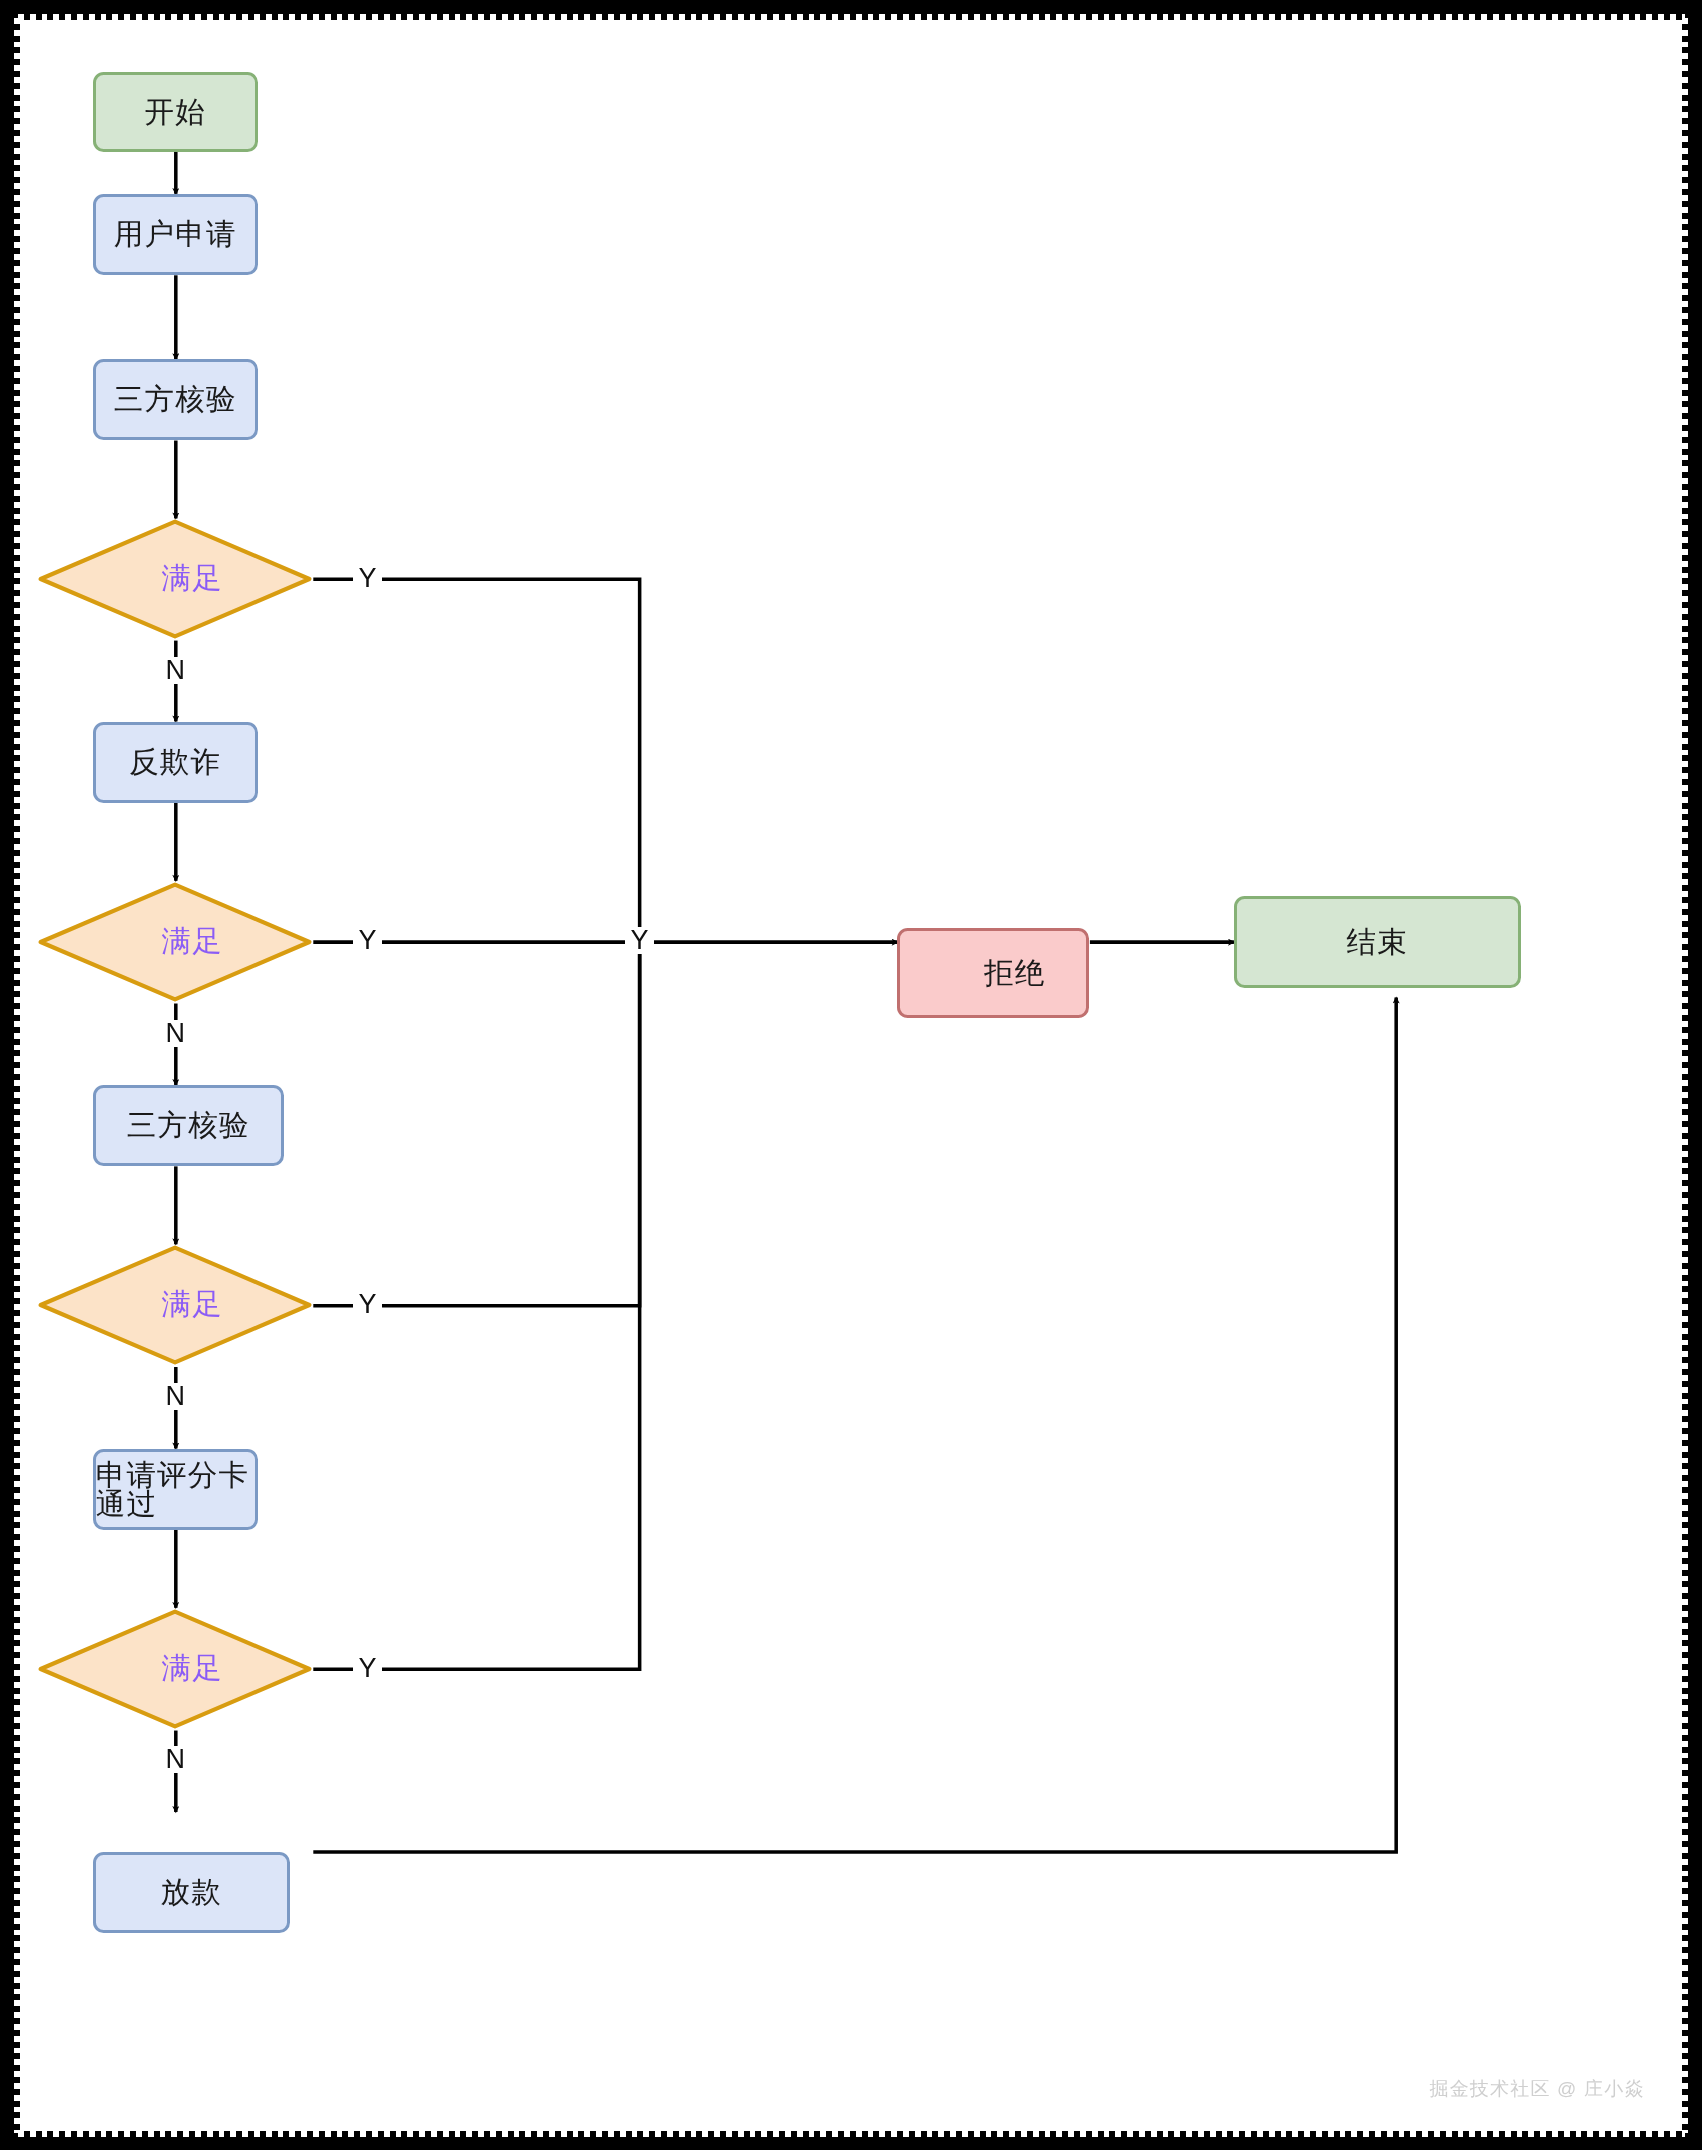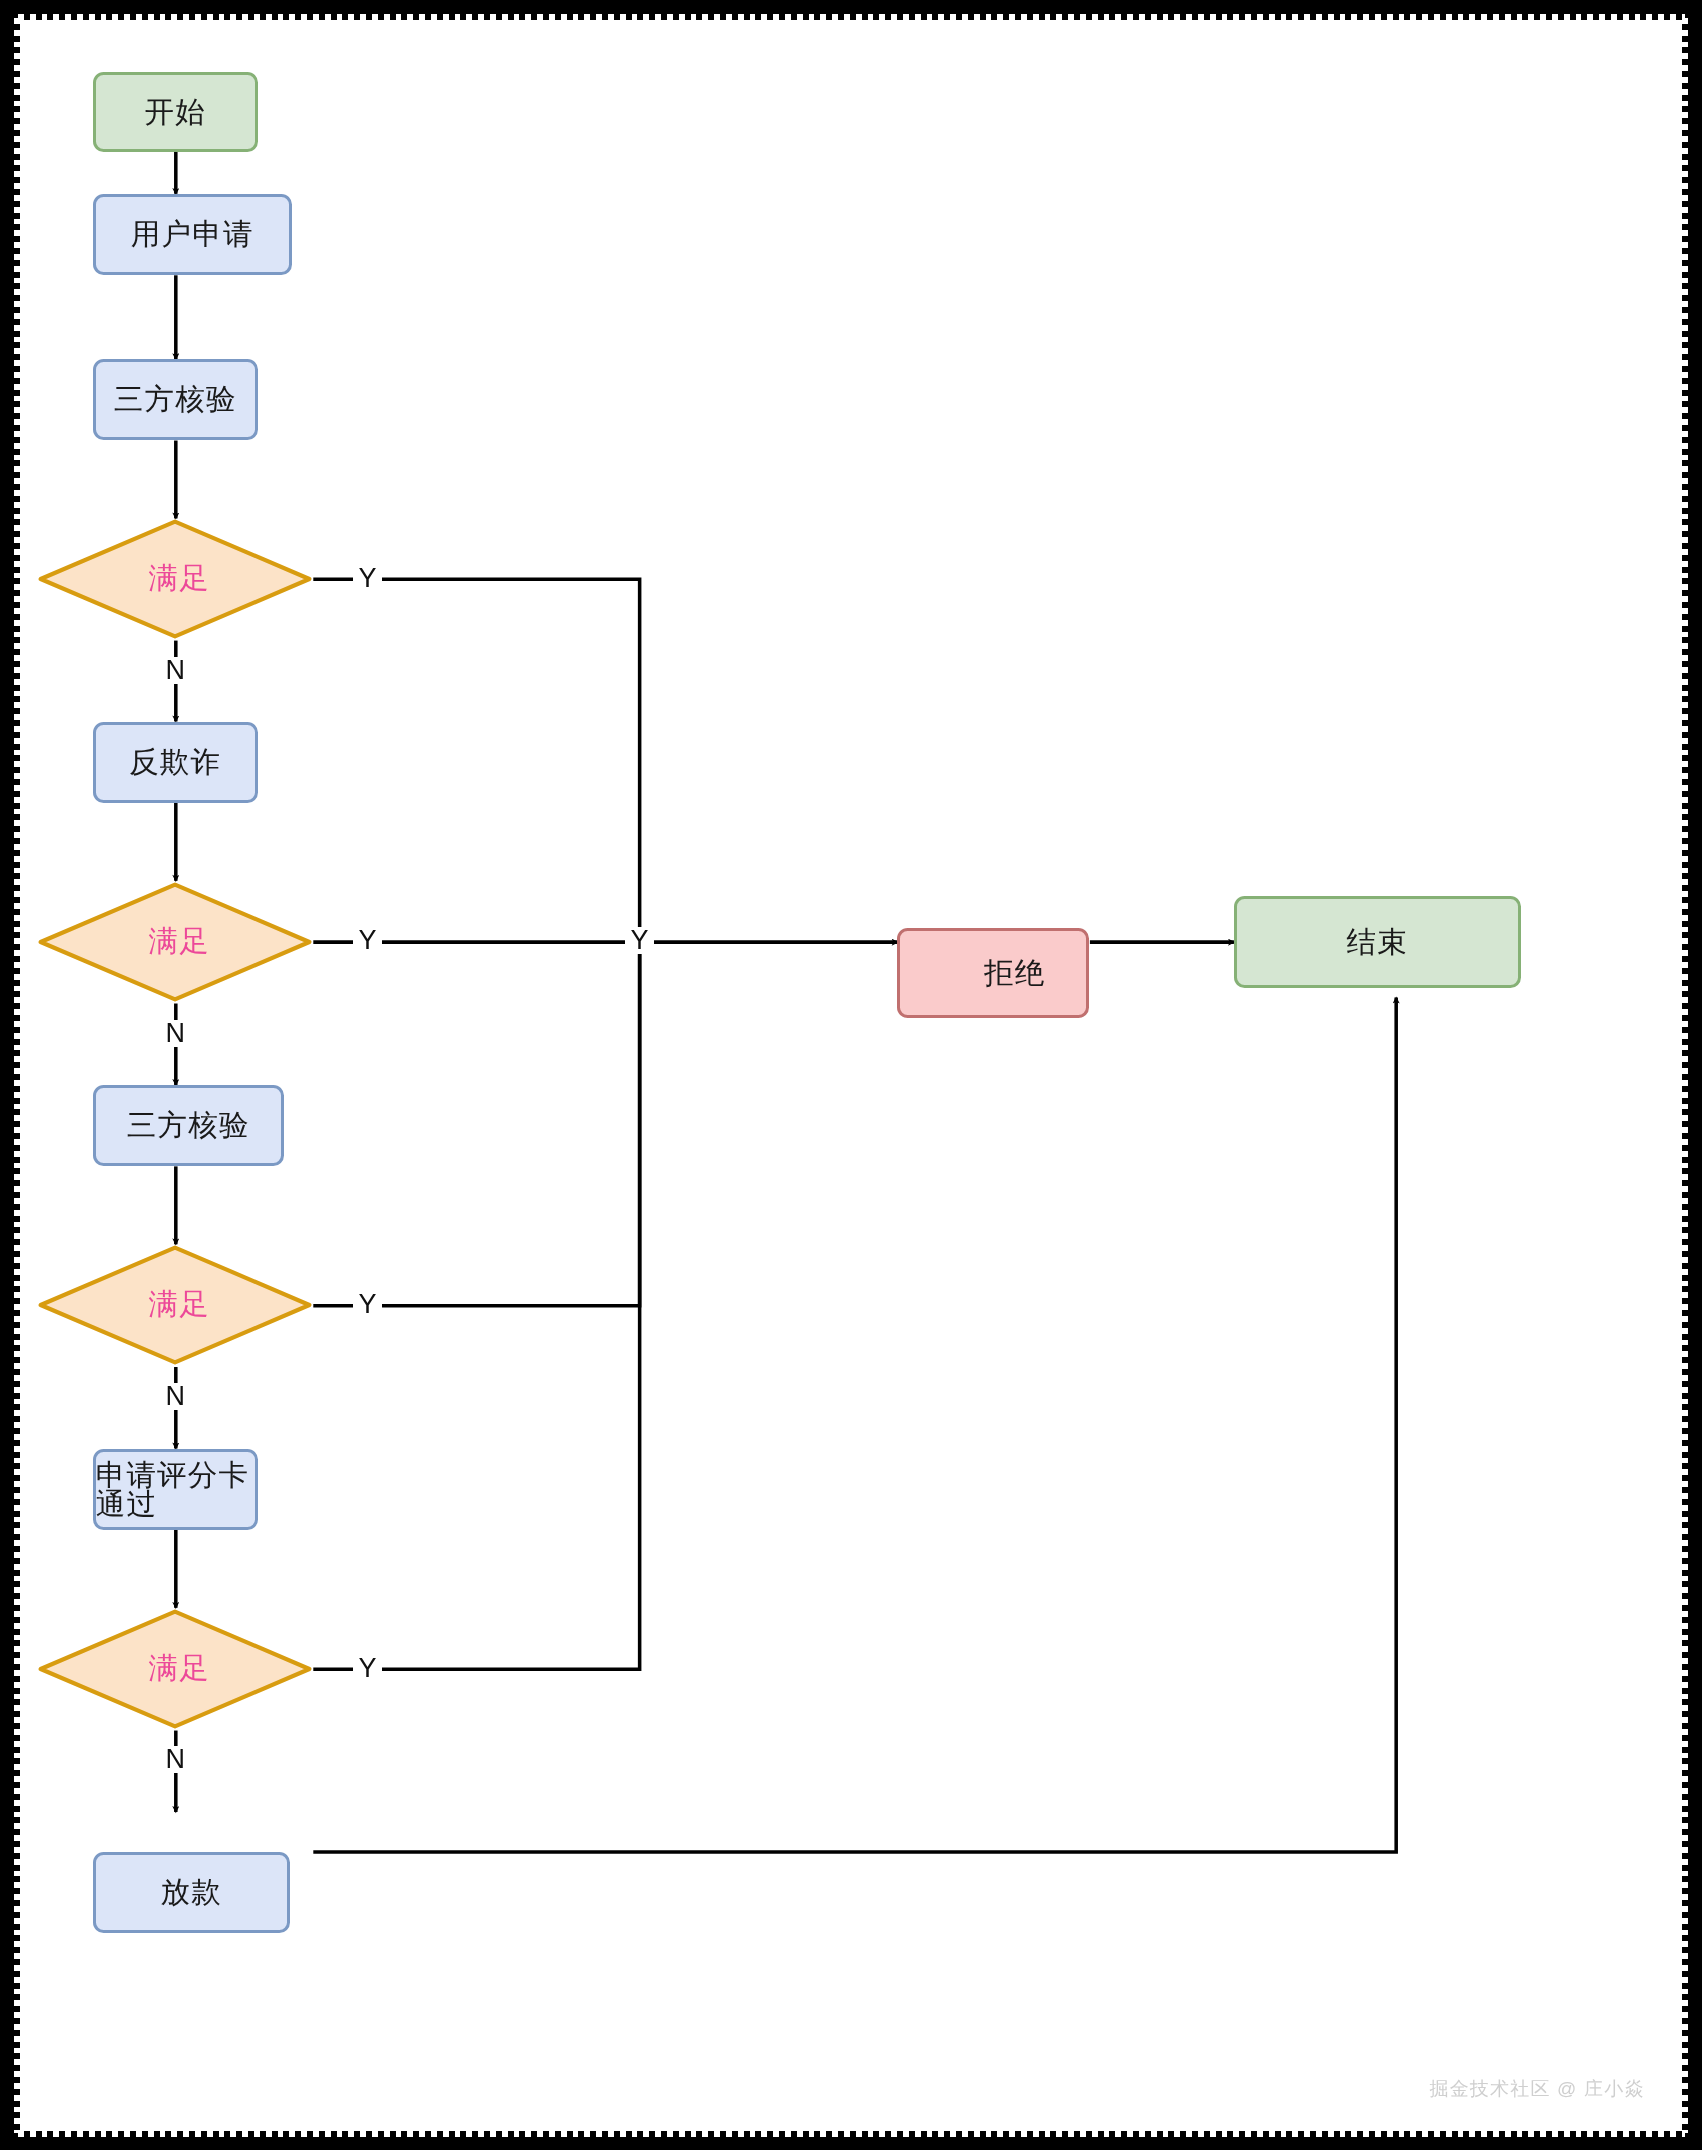--- a/index.html
+++ b/index.html
@@ -88,28 +88,28 @@
   .node.reject {
     background: #facbcb;
     border-color: #c0706f;
   }
   .decision {
     position: absolute;
     z-index: 3;
   }
   .decision .dlabel {
     position: absolute;
-    left: 4px; top: 0;
+    left: 17px; top: 0;
     width: 100%;
     height: 100%;
     display: flex;
     align-items: center;
     justify-content: center;
     font-size: 29.5px;
-    color: #ec4899;
+    color: #8b5cf6;
     letter-spacing: 1.2px;
   }
   .edge-label {
     position: absolute;
     font-size: 27px;
     color: #111111;
     background: #ffffff;
     padding: 0 5.9px;
     line-height: 1;
     z-index: 4;
@@ -170,21 +170,21 @@
           <path d="M 1816,1566 L 2060,1566" marker-end="url(#arrow)"></path>
 
           <path d="M 500,3108 L 2335,3108 L 2335,1660" marker-end="url(#arrow)"></path>
         </g>
       </svg>
 
       <div class="node terminal" style="left:75px; top:54px; width:165px; height:80px;">
         <span>开始</span>
       </div>
 
-      <div class="node process" style="left:75px; top:176px; width:199px; height:81px;">
+      <div class="node process" style="left:75px; top:176px; width:165px; height:81px;">
         <span>用户申请</span>
       </div>
 
       <div class="node process" style="left:75px; top:341px; width:165px; height:81px;">
         <span>三方核验</span>
       </div>
 
       <div class="decision" style="left:19.5px; top:500px; width:276px; height:122px;">
         <svg width="276" height="122" viewBox="0 0 468 207">
           <path d="M234,6 L462,103.5 L234,201 L6,103.5 Z" fill="#fce3c8" stroke="#d89c10" stroke-width="7" stroke-linejoin="round"></path>

